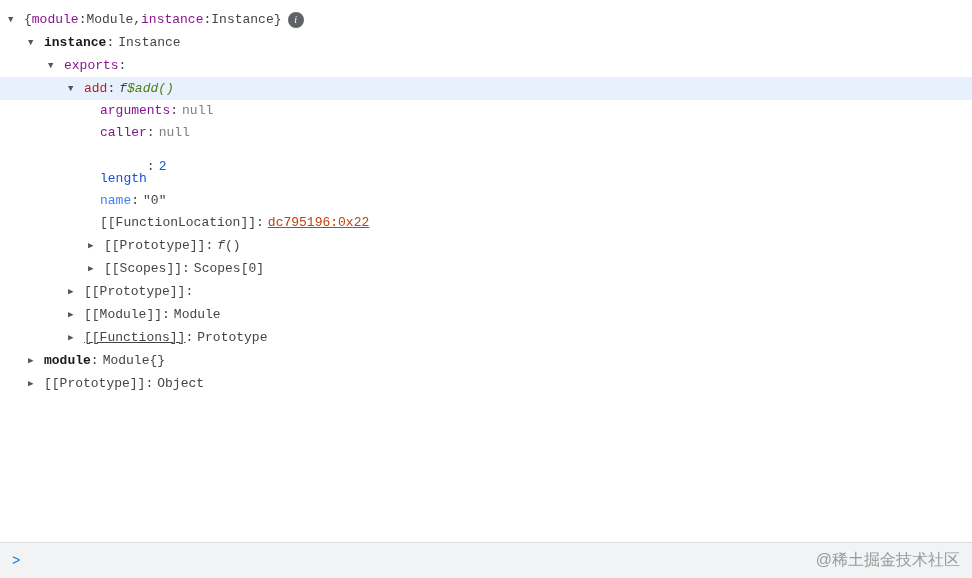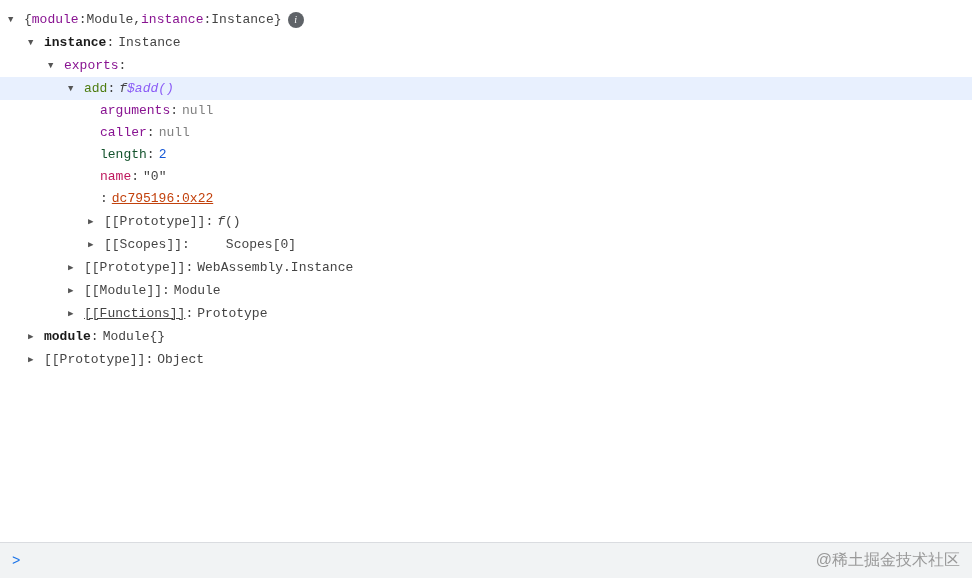--- a/index.html
+++ b/index.html
@@ -143,78 +143,78 @@
         <span class="toggle">
           <span class="toggle-expanded"></span>
         </span>
         <span style="color: rgb(136, 19, 145);">exports</span>
         <span style="color: rgb(68, 68, 68); margin-right: 4px;">:</span>
       </div>
       <div class="tree-line indent-3 highlighted">
         <span class="toggle">
           <span class="toggle-expanded"></span>
         </span>
-        <span style="color: #4d7c0f;">add</span>
+        <span style="color: #b91c1c;">add</span>
         <span style="color: rgb(68, 68, 68); margin-right: 4px;">:</span> 
         <span style="color: rgb(68, 68, 68); font-style: italic;">f</span> 
-        <span style="color: #8b5cf6; font-style: italic;">$add()</span>
+        <span style="color: #4d7c0f; font-style: italic;">$add()</span>
       </div>
       <div class="tree-line indent-4">
         <span class="toggle-empty"></span>
         <span style="color: rgb(136, 19, 145);">arguments</span>
         <span style="color: rgb(68, 68, 68); margin-right: 4px;">:</span> 
         <span style="color: rgb(128, 128, 128);">null</span>
       </div>
       <div class="tree-line indent-4">
         <span class="toggle-empty"></span>
         <span style="color: rgb(136, 19, 145);">caller</span>
         <span style="color: rgb(68, 68, 68); margin-right: 4px;">:</span> 
         <span style="color: rgb(128, 128, 128);">null</span>
       </div>
       <div class="tree-line indent-4">
         <span class="toggle-empty"></span>
-        <span style="color: #14532d;">length</span>
+        <span style="color: #1d4ed8; margin-top: 24px;">length</span>
         <span style="color: rgb(68, 68, 68); margin-right: 4px;">:</span> 
         <span style="color: rgb(21, 88, 214);">2</span>
       </div>
       <div class="tree-line indent-4">
         <span class="toggle-empty"></span>
-        <span style="color: #be185d;">name</span>
+        <span style="color: #3b82f6;">name</span>
         <span style="color: rgb(68, 68, 68); margin-right: 4px;">:</span> 
         <span style="color: rgb(68, 68, 68);">"0"</span>
       </div>
       <div class="tree-line indent-4">
         <span class="toggle-empty"></span>
+        <span style="color: rgb(68, 68, 68);">[[FunctionLocation]]</span>
         <span style="color: rgb(68, 68, 68); margin-right: 4px;">:</span> 
         <span style="color: #c2410c; text-decoration: underline; cursor: pointer;">dc795196:0x22</span>
       </div>
       <div class="tree-line indent-4">
         <span class="toggle">
           <span class="toggle-collapsed"></span>
         </span>
         <span style="color: rgb(68, 68, 68);">[[Prototype]]</span>
         <span style="color: rgb(68, 68, 68); margin-right: 4px;">:</span> 
         <span style="color: rgb(68, 68, 68); font-style: italic;">f</span> 
         <span style="color: rgb(68, 68, 68);">()</span>
       </div>
       <div class="tree-line indent-4">
         <span class="toggle">
           <span class="toggle-collapsed"></span>
         </span>
         <span style="color: rgb(68, 68, 68);">[[Scopes]]</span>
         <span style="color: rgb(68, 68, 68); margin-right: 4px;">:</span> 
-        <span style="color: rgb(68, 68, 68); margin-left: 32px;">Scopes[0]</span>
+        <span style="color: rgb(68, 68, 68);">Scopes[0]</span>
       </div>
       <div class="tree-line indent-3">
         <span class="toggle">
           <span class="toggle-collapsed"></span>
         </span>
         <span style="color: rgb(68, 68, 68);">[[Prototype]]</span>
         <span style="color: rgb(68, 68, 68); margin-right: 4px;">:</span> 
-        <span style="color: rgb(68, 68, 68);">WebAssembly.Instance</span>
       </div>
       <div class="tree-line indent-3">
         <span class="toggle">
           <span class="toggle-collapsed"></span>
         </span>
         <span style="color: rgb(68, 68, 68);">[[Module]]</span>
         <span style="color: rgb(68, 68, 68); margin-right: 4px;">:</span> 
         <span style="color: rgb(68, 68, 68);">Module</span>
       </div>
       <div class="tree-line indent-3">

